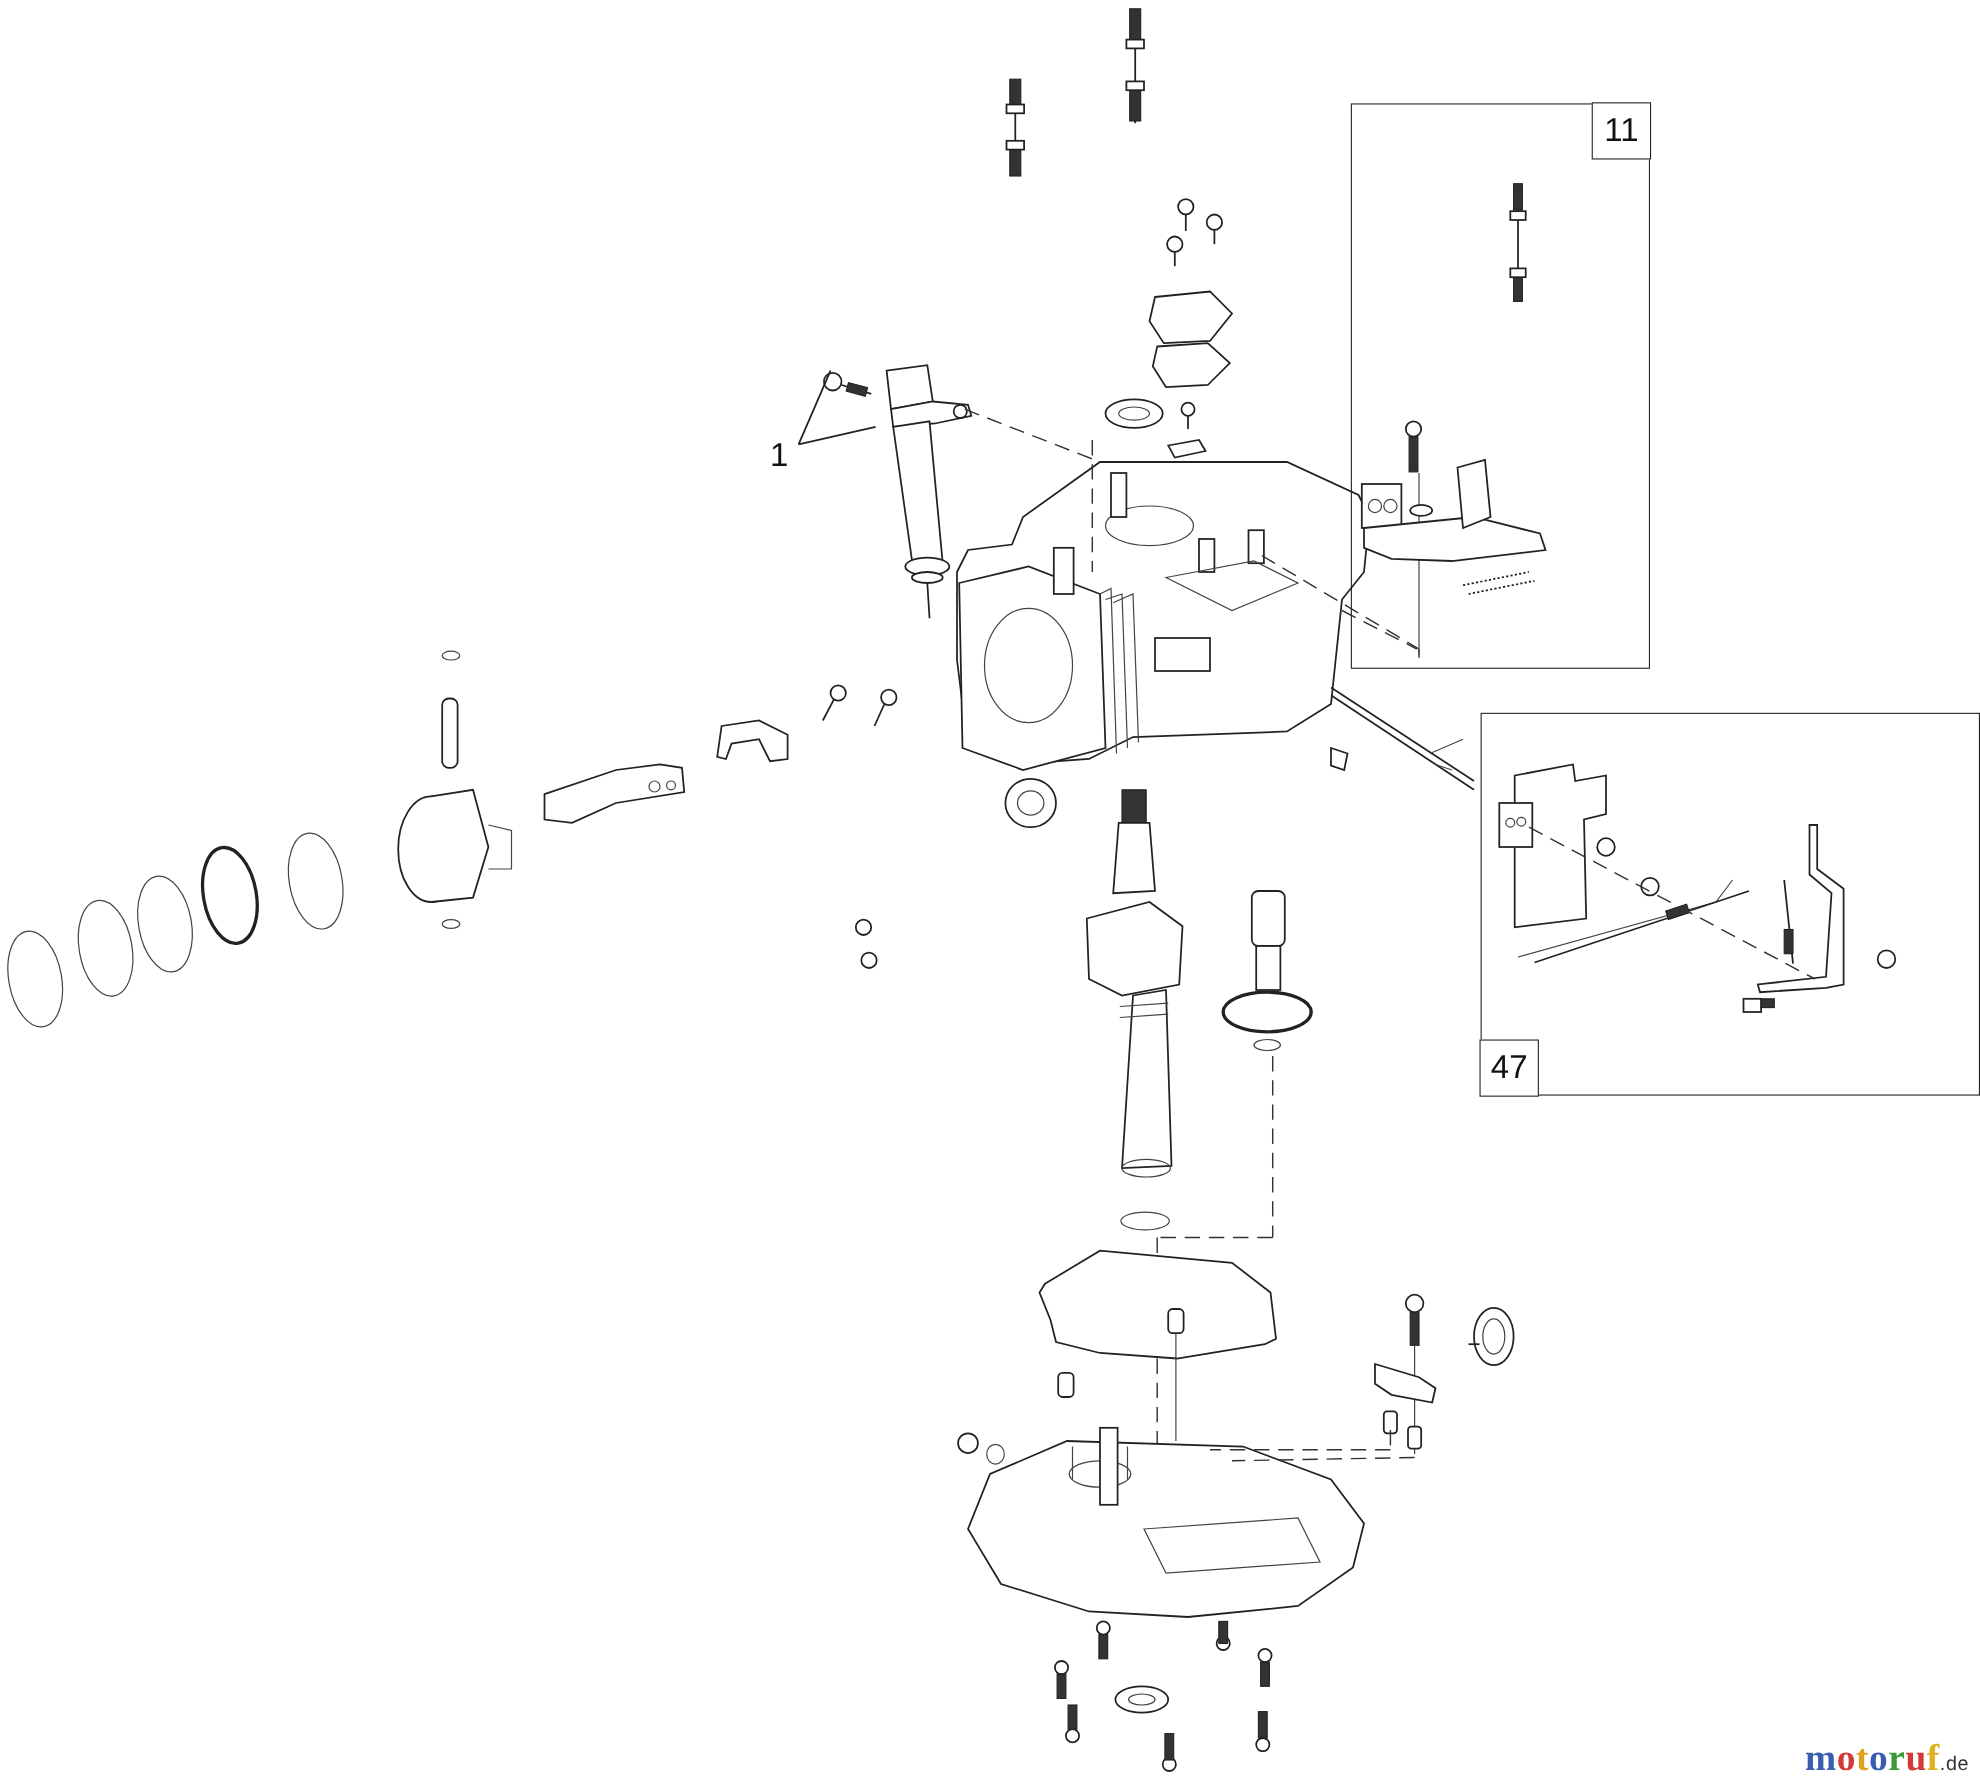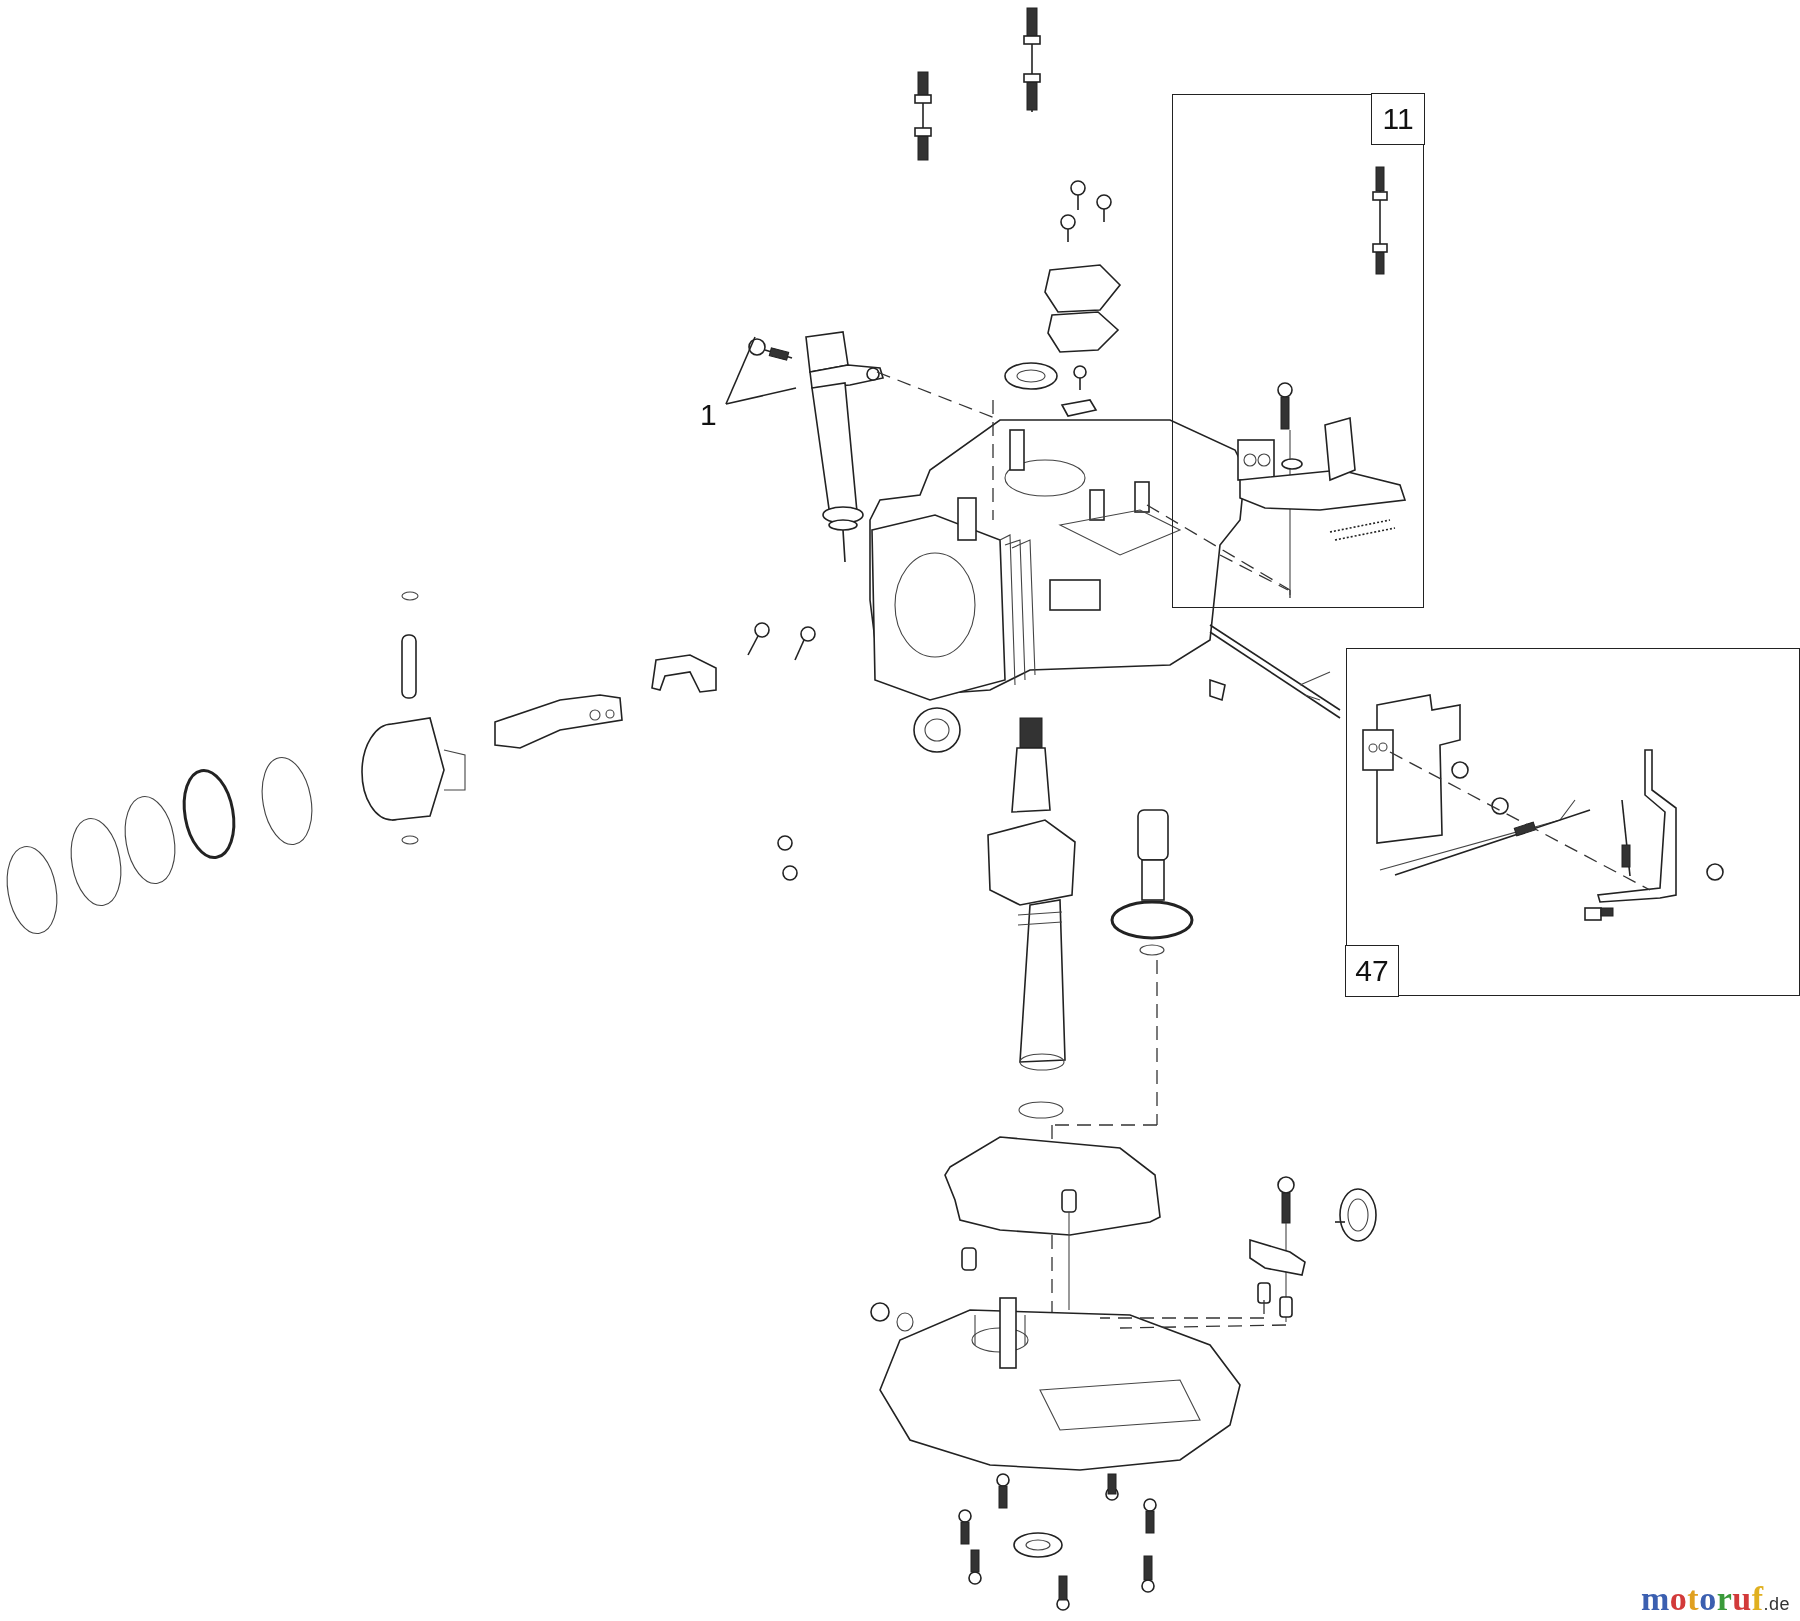--- a/index.html
+++ b/index.html
@@ -261,21 +261,21 @@
     <path class="part" d="M1645 750 L1652 750 L1652 790 L1676 808 L1676 895 L1660 898 L1600 902 L1598 895 L1660 888 L1665 812 L1645 795 Z"></path>
     <circle class="part" cx="1715" cy="872" r="8"></circle>
     <rect class="part" x="1585" y="908" width="16" height="12"></rect>
     <rect class="dark" x="1601" y="908" width="12" height="8"></rect>
   </g>
   <line class="dash" x1="1390" y1="752" x2="1650" y2="890"></line>
 </svg>
 
 <div class="callout-label" style="left:700px;top:398px;">1</div>
 
-<div class="inset" style="left:1172px;top:94px;width:250px;height:512px;">
+<div class="inset" style="left:1228px;top:94px;width:250px;height:512px;padding-left:20px;">
   <div class="box-label" style="right:-2px;top:-2px;width:52px;height:50px;">11</div>
 </div>
 
 <div class="inset" style="left:1346px;top:648px;width:452px;height:346px;">
   <div class="box-label" style="left:-2px;bottom:-2px;width:52px;height:50px;">47</div>
 </div>
 
 <div class="brand">
   <span style="color:#3b5fb0">m</span><span style="color:#d23a3a">o</span><span style="color:#e0a020">t</span><span style="color:#3b5fb0">o</span><span style="color:#3a9a3a">r</span><span style="color:#d23a3a">u</span><span style="color:#e0b020">f</span><span class="tld">.de</span>
 </div>

